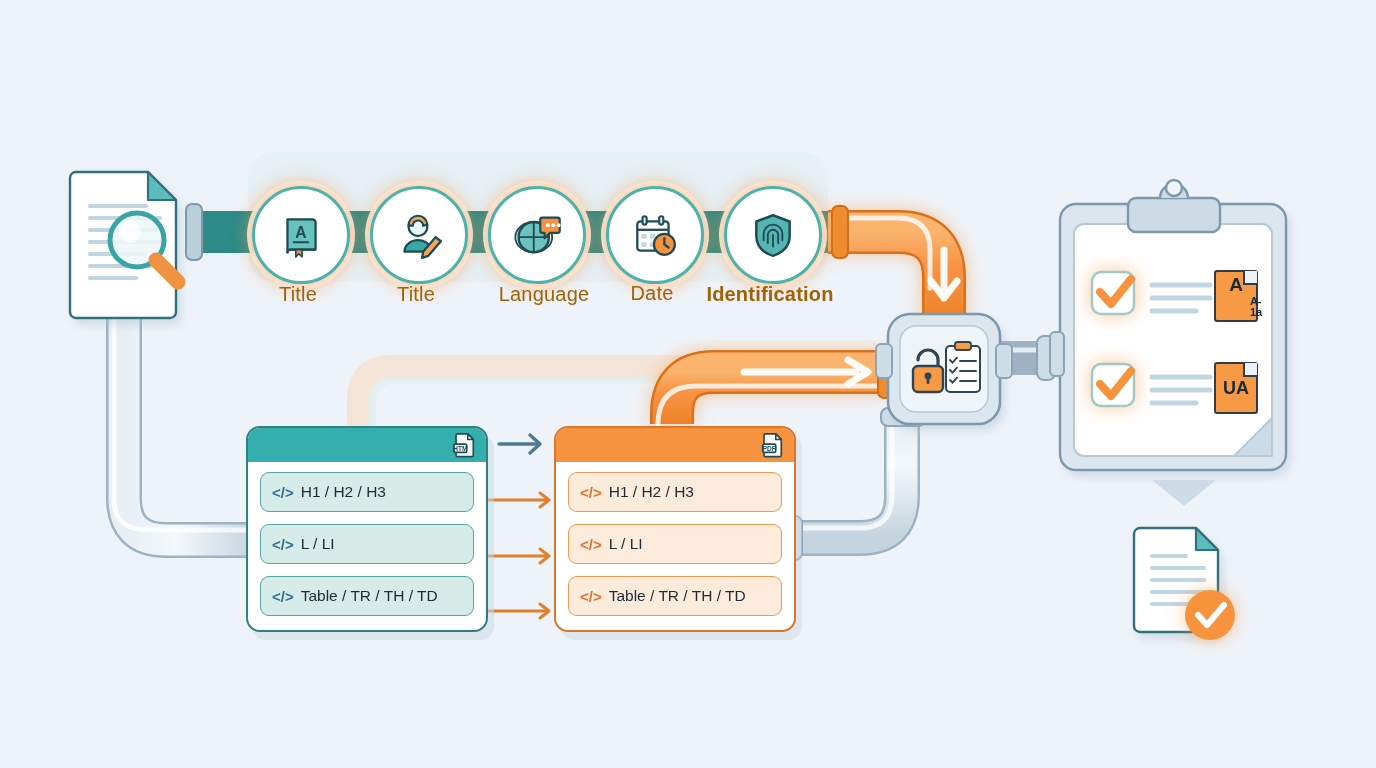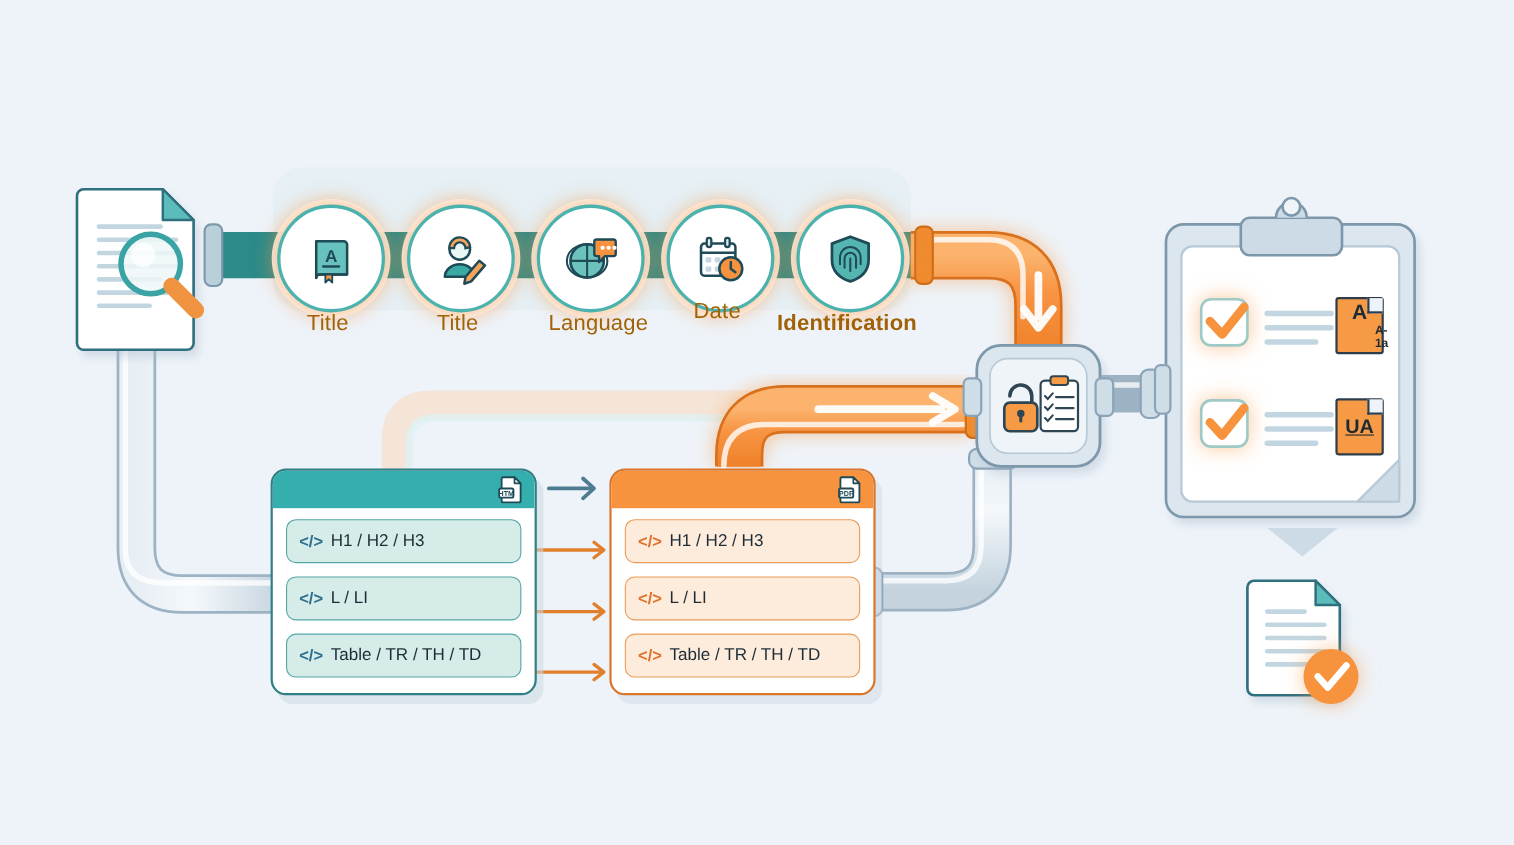--- a/index.html
+++ b/index.html
@@ -45,21 +45,21 @@
   .card.orange .code{color:#e2712a;}
 
   
   .badge{
     position:absolute;width:40px;height:48px;background:#f79a46;border:2px solid #2e3d49;
     border-radius:3px;color:#1c2a34;display:flex;flex-direction:column;
     align-items:center;justify-content:center;line-height:1;
   }
   .badge .b1{font-size:19px;font-weight:700;}
   .badge .b2{font-size:11px;font-weight:700;margin-top:2px;margin-left:40px;}
-  .badge.single .b1{font-size:18px;font-weight:700;text-decoration:underline;}
+  .badge.single .b1{font-size:18px;font-weight:700;}
   .badge .fold{position:absolute;right:-1px;top:-1px;width:12px;height:12px;
     background:#eef3f9;border-left:2px solid #2e3d49;border-bottom:2px solid #2e3d49;}
 </style>
 </head>
 <body>
 
 <div id="stage">
 
   <svg class="layer" viewBox="0 0 1376 768">
     <defs>
@@ -294,21 +294,21 @@
           <rect x="11" y="23" width="5" height="4.5" rx="1"></rect>
             <rect x="19" y="23" width="5" height="4.5" rx="1"></rect>
             <rect x="27" y="23" width="5" height="4.5" rx="1"></rect>
           <rect x="11" y="31" width="5" height="4.5" rx="1"></rect>
             <rect x="19" y="31" width="5" height="4.5" rx="1"></rect>
         </g>
         <circle cx="33" cy="33" r="10" fill="#f7923e" stroke="#1f4a57" stroke-width="2.2"></circle>
         <path d="M33 27 v6 l4 3" fill="none" stroke="#1f4a57" stroke-width="2.2" stroke-linecap="round"></path>
       </svg>
     </div>
-    <div class="chip-label" style="left:572px;top:272px;">Date</div>
+    <div class="chip-label" style="left:572px;top:282px;">Date</div>
 
     <div class="chip" style="left:724px;top:186px;">
       <svg width="50" height="50" viewBox="0 0 48 48">
         <path d="M24 5 l16 6 v14 c0 10 -7 16 -16 19 c-9 -3 -16 -9 -16 -19 v-14 z" fill="#55b5b0" stroke="#1f4a57" stroke-width="2.4" stroke-linejoin="round"></path>
         <g fill="none" stroke="#1f4a57" stroke-width="1.8" stroke-linecap="round">
           <path d="M24 14 a9 9 0 0 1 9 9 v6"></path>
           <path d="M24 14 a9 9 0 0 0 -9 9 v6"></path>
           <path d="M24 19 a5 5 0 0 1 5 5 v8"></path>
           <path d="M24 19 a5 5 0 0 0 -5 5 v8"></path>
           <path d="M24 24 v11"></path>

